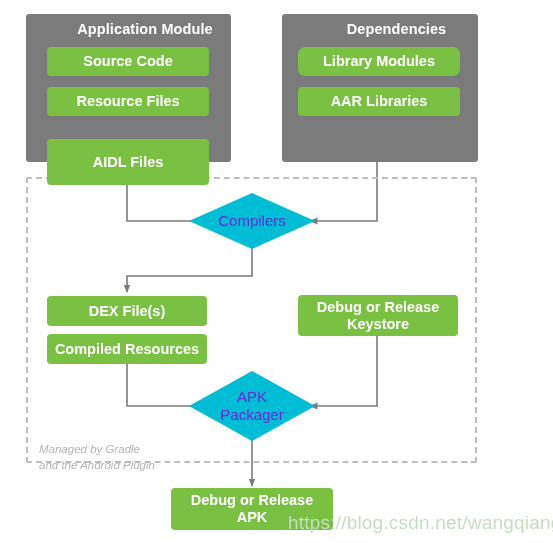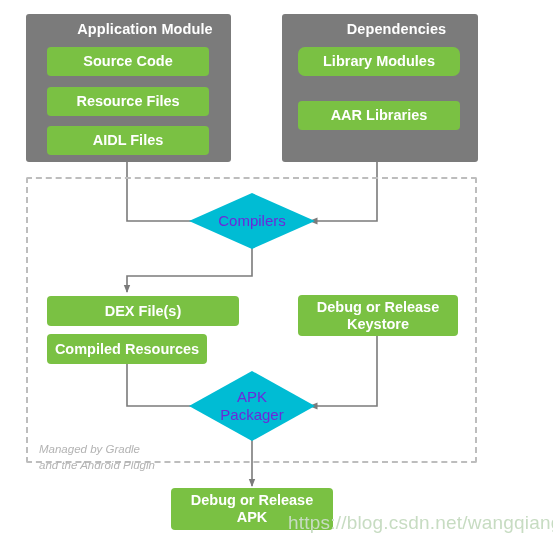--- a/index.html
+++ b/index.html
@@ -135,33 +135,33 @@
   <div class="dashed-region" style="left:26px; top:177px; width:451px; height:286px;"></div>
 
   <div class="managed-note" style="left:39px; top:428px; width:200px;margin-top:14px;">Managed by Gradle
 and the Android Plugin</div>
 
   <div class="group-box" style="left:26px; top:14px; width:205px; height:148px;">
     <div class="group-title">Application Module</div>
   </div>
   <div class="chip" style="left:47px; top:47px; width:162px; height:29px;">Source Code</div>
   <div class="chip" style="left:47px; top:87px; width:162px; height:29px;">Resource Files</div>
-  <div class="chip" style="left:47px; top:126px; width:162px; height:29px;">AIDL Files</div>
+  <div class="chip" style="left:47px; top:139px; width:162px; height:46px;">AIDL Files</div>
 
   <div class="group-box" style="left:282px; top:14px; width:196px; height:148px;">
     <div class="group-title">Dependencies</div>
   </div>
   <div class="chip" style="left:298px; top:47px; width:162px; height:29px;border-radius:7px;">Library Modules</div>
-  <div class="chip" style="left:298px; top:101px; width:162px; height:29px;">AAR Libraries</div>
+  <div class="chip" style="left:298px; top:87px; width:162px; height:29px;">AAR Libraries</div>
 
   <div class="diamond-wrap" style="left:189px; top:193px; width:126px; height:56px;">
     <div class="diamond-label">Compilers</div>
   </div>
 
-  <div class="chip" style="left:47px; top:296px; width:192px; height:30px;">DEX File(s)</div>
+  <div class="chip" style="left:47px; top:296px; width:160px; height:30px;">DEX File(s)</div>
   <div class="chip" style="left:47px; top:334px; width:160px; height:30px;">Compiled Resources</div>
 
   <div class="chip multiline" style="left:298px; top:295px; width:160px; height:41px; white-space:pre-line;">Debug or Release
 Keystore</div>
 
   <div class="diamond-wrap" style="left:189px; top:371px; width:126px; height:70px;">
     <div class="diamond-label" style="white-space:pre-line;">APK
 Packager</div>
   </div>
 

